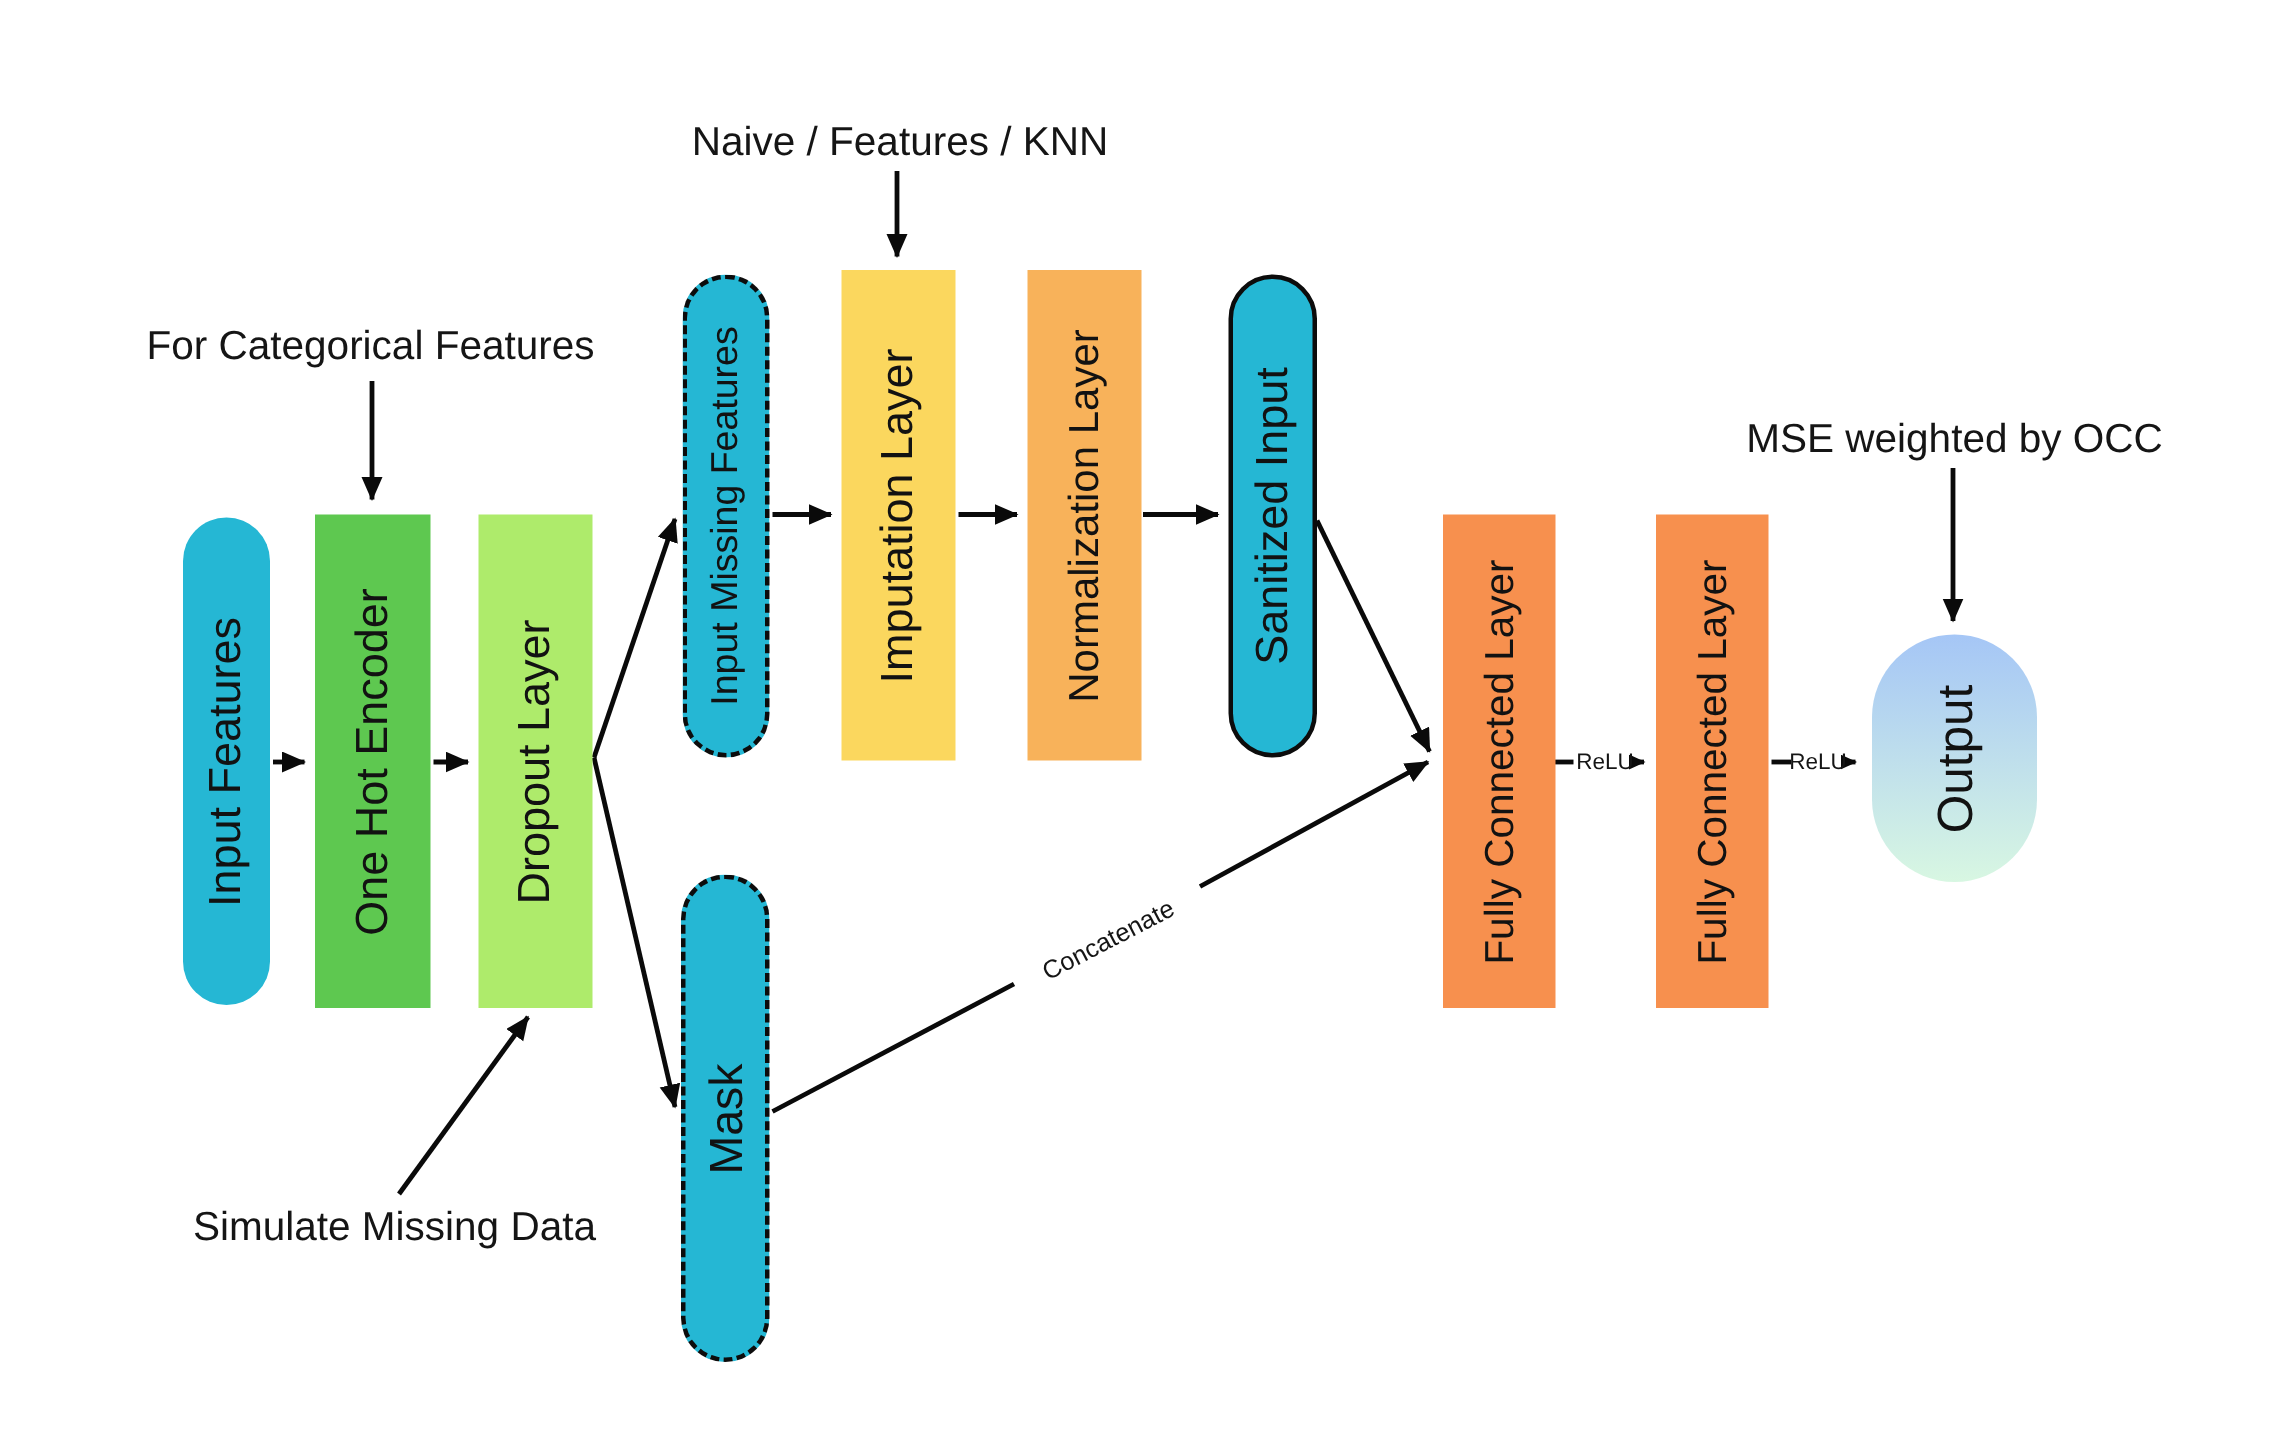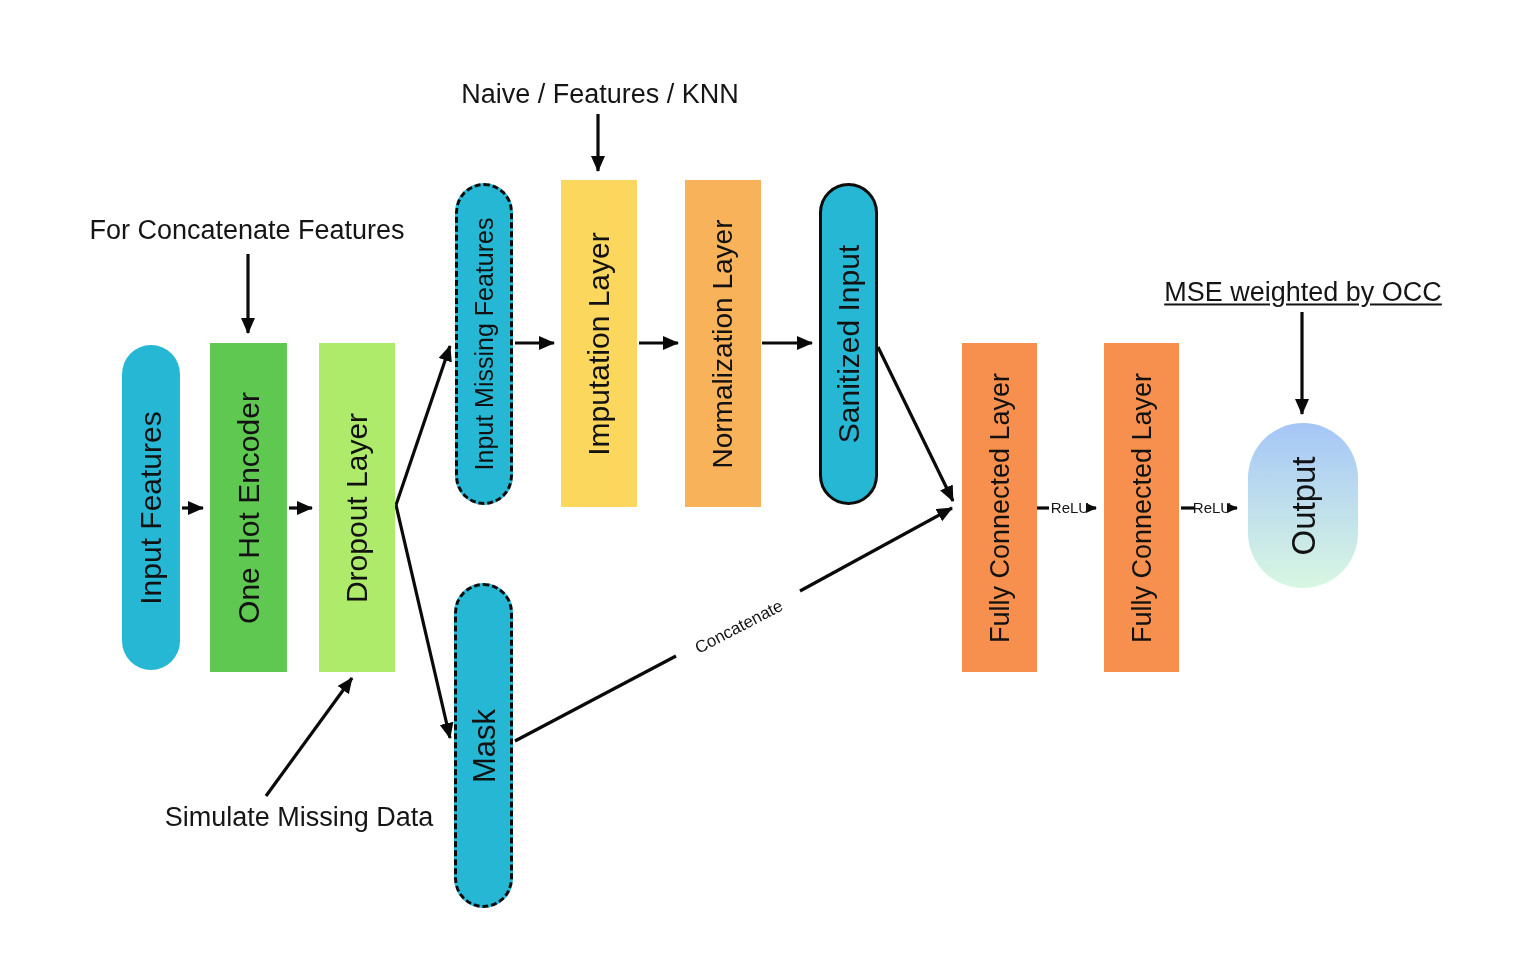--- a/index.html
+++ b/index.html
@@ -48,22 +48,22 @@
   .fs28{font-size:28px;}
   .fs27{font-size:27px;}
   .fs25{font-size:25px;}
 
   .ann{
     position:absolute;white-space:nowrap;font-size:27px;color:#151515;
     transform:translate(-50%,-50%);line-height:1.15;
   }
   #a-categorical{left:247px;top:231px;}
   #a-naive{left:600px;top:95px;}
-  #a-simulate{left:263px;top:818px;margin-left:36px;}
-  #a-mse{left:1303px;top:293px;text-decoration:underline;}
+  #a-simulate{left:263px;top:818px;}
+  #a-mse{left:1303px;top:293px;}
   #a-concatenate{left:739px;top:627px;font-size:17px;transform:translate(-50%,-50%) rotate(-27.5deg);}
   #a-relu1{left:1070px;top:508px;font-size:15px;}
   #a-relu2{left:1212px;top:508px;font-size:15px;}
 </style>
 </head>
 <body>
 
 <div class="canvas">
 
   <svg class="connectors" viewBox="0 0 1522 968" xmlns="http://www.w3.org/2000/svg">
@@ -133,21 +133,21 @@
   </div>
 
   <div class="node deeporange" id="n-fc2">
     <span class="vlabel fs27">Fully Connected Layer</span>
   </div>
 
   <div class="node output-grad" id="n-output">
     <span class="vlabel fs33">Output</span>
   </div>
 
-  <div class="ann" id="a-categorical">For Concatenate Features</div>
+  <div class="ann" id="a-categorical">For Categorical Features</div>
   <div class="ann" id="a-naive">Naive / Features / KNN</div>
   <div class="ann" id="a-simulate">Simulate Missing Data</div>
   <div class="ann" id="a-mse">MSE weighted by OCC</div>
   <div class="ann" id="a-concatenate">Concatenate</div>
   <div class="ann" id="a-relu1">ReLU</div>
   <div class="ann" id="a-relu2">ReLU</div>
 
 </div>
 
 </body></html>

